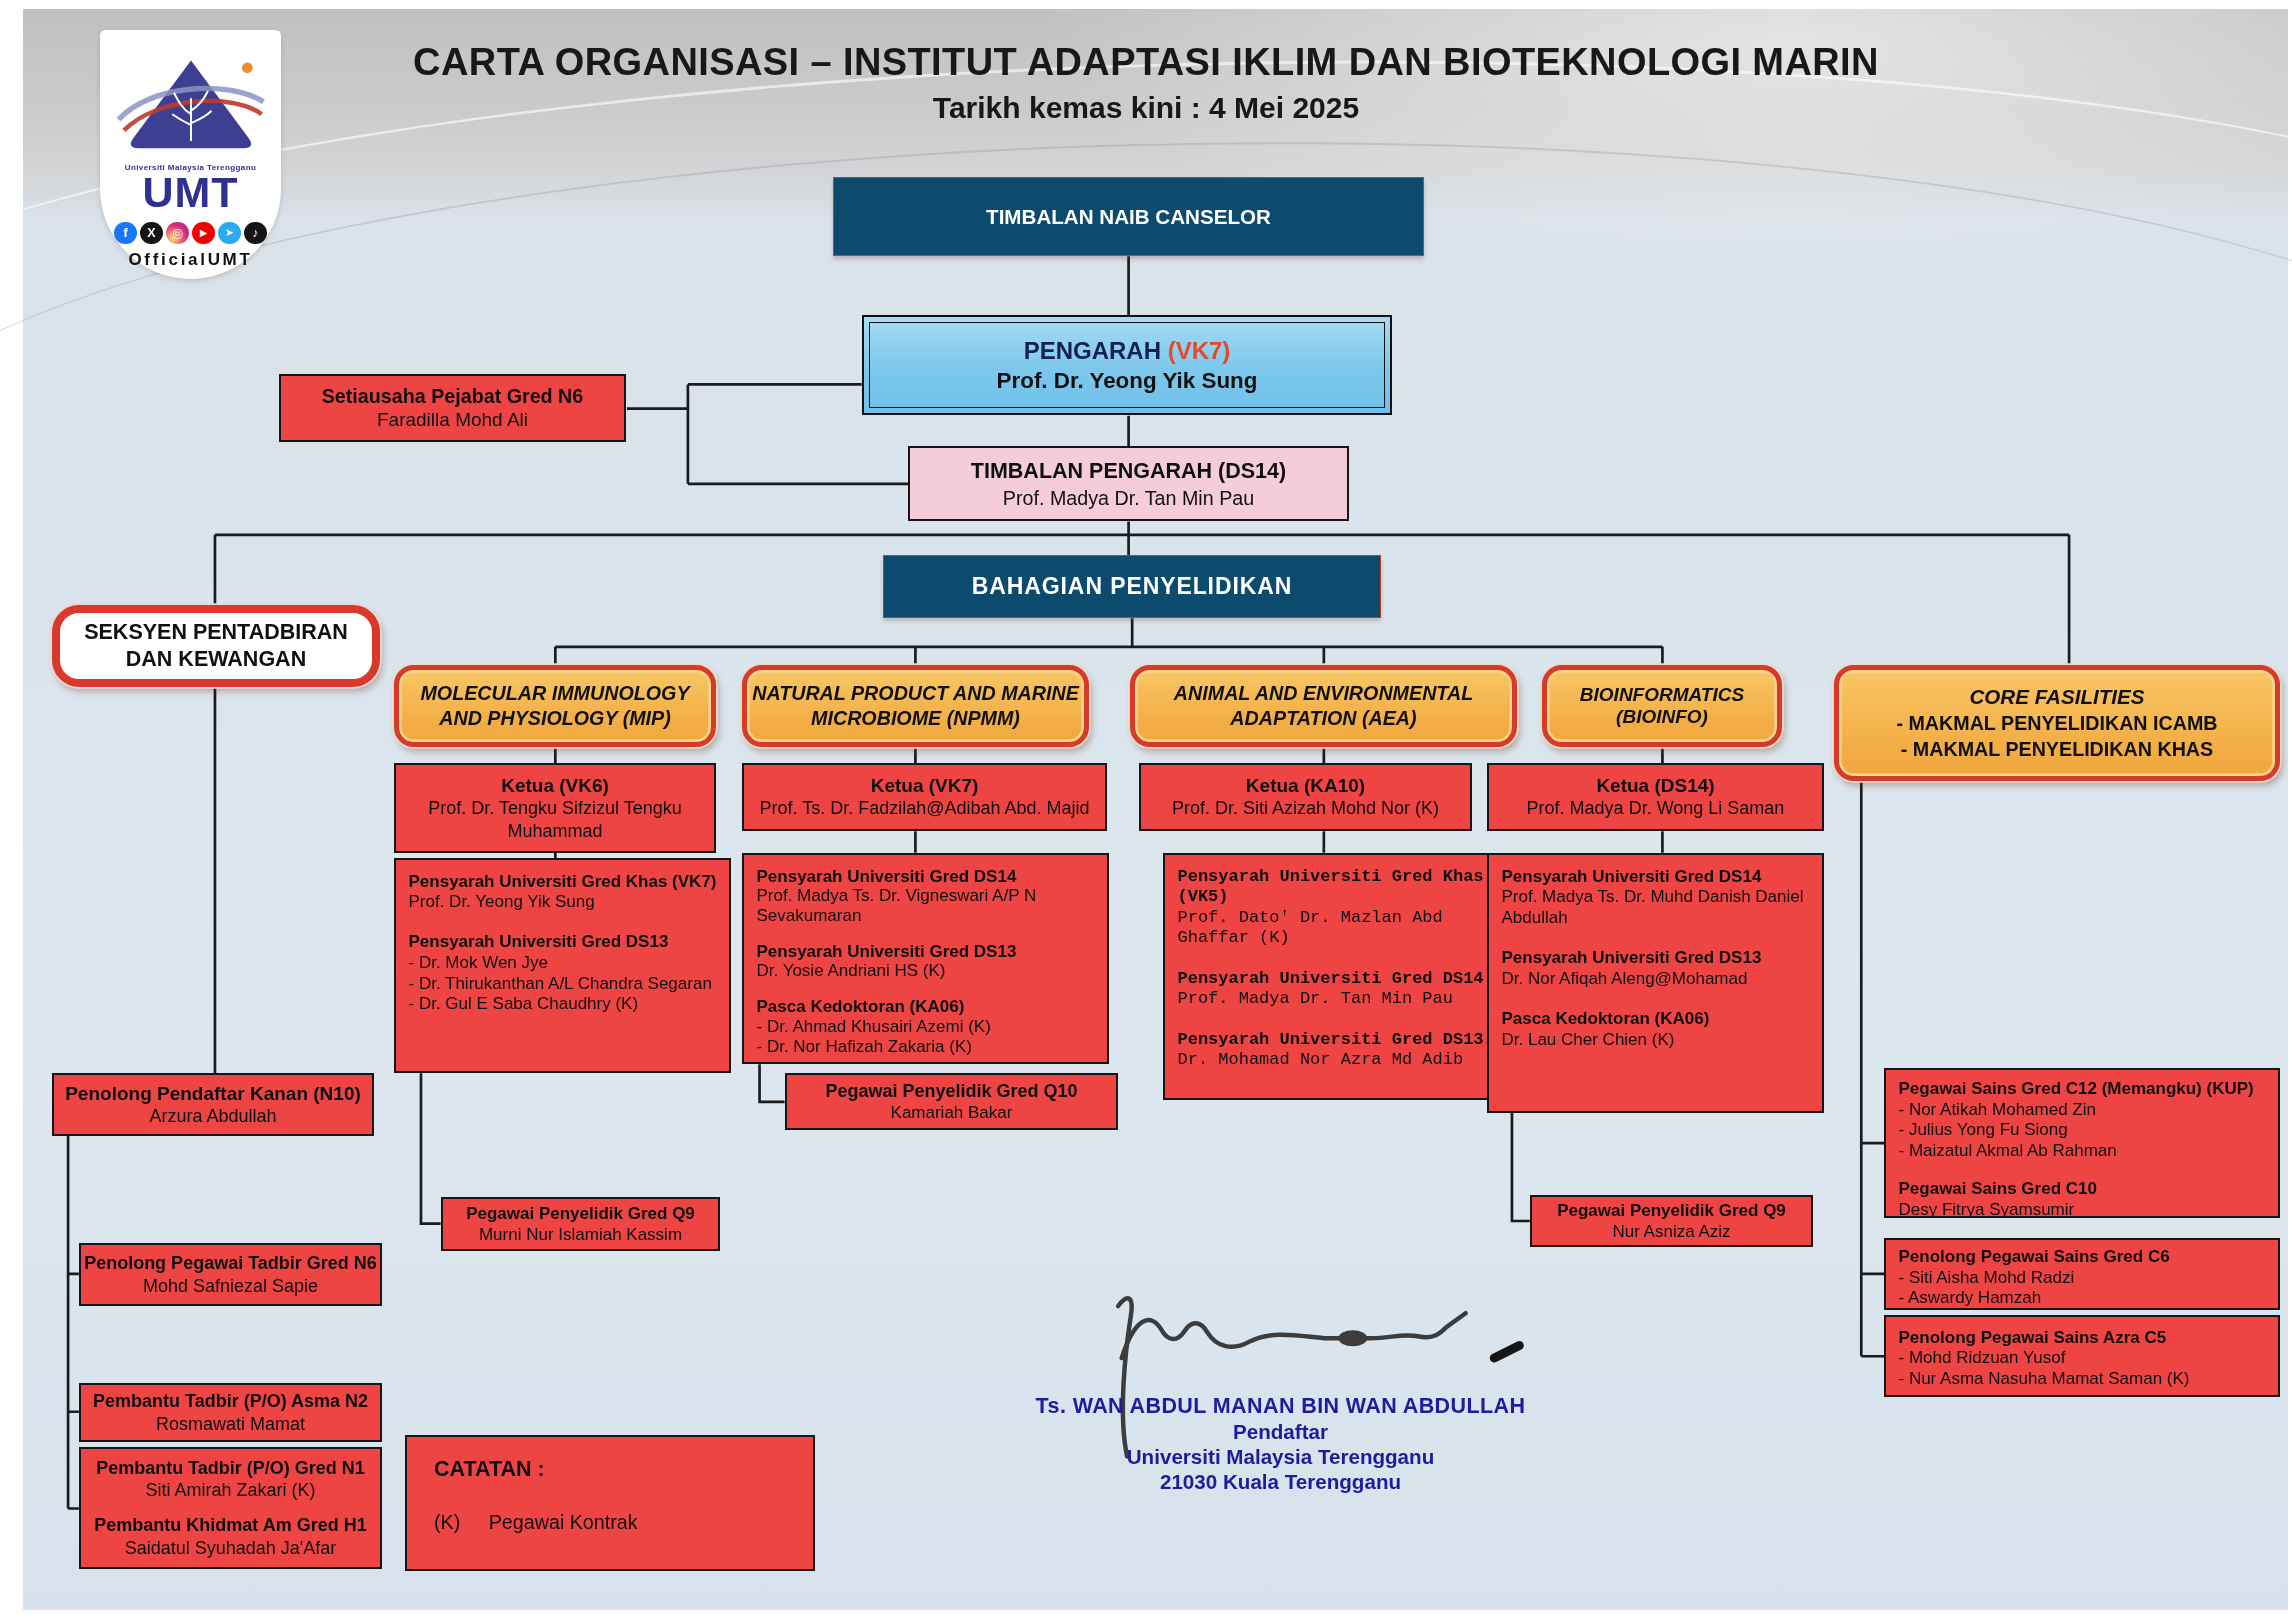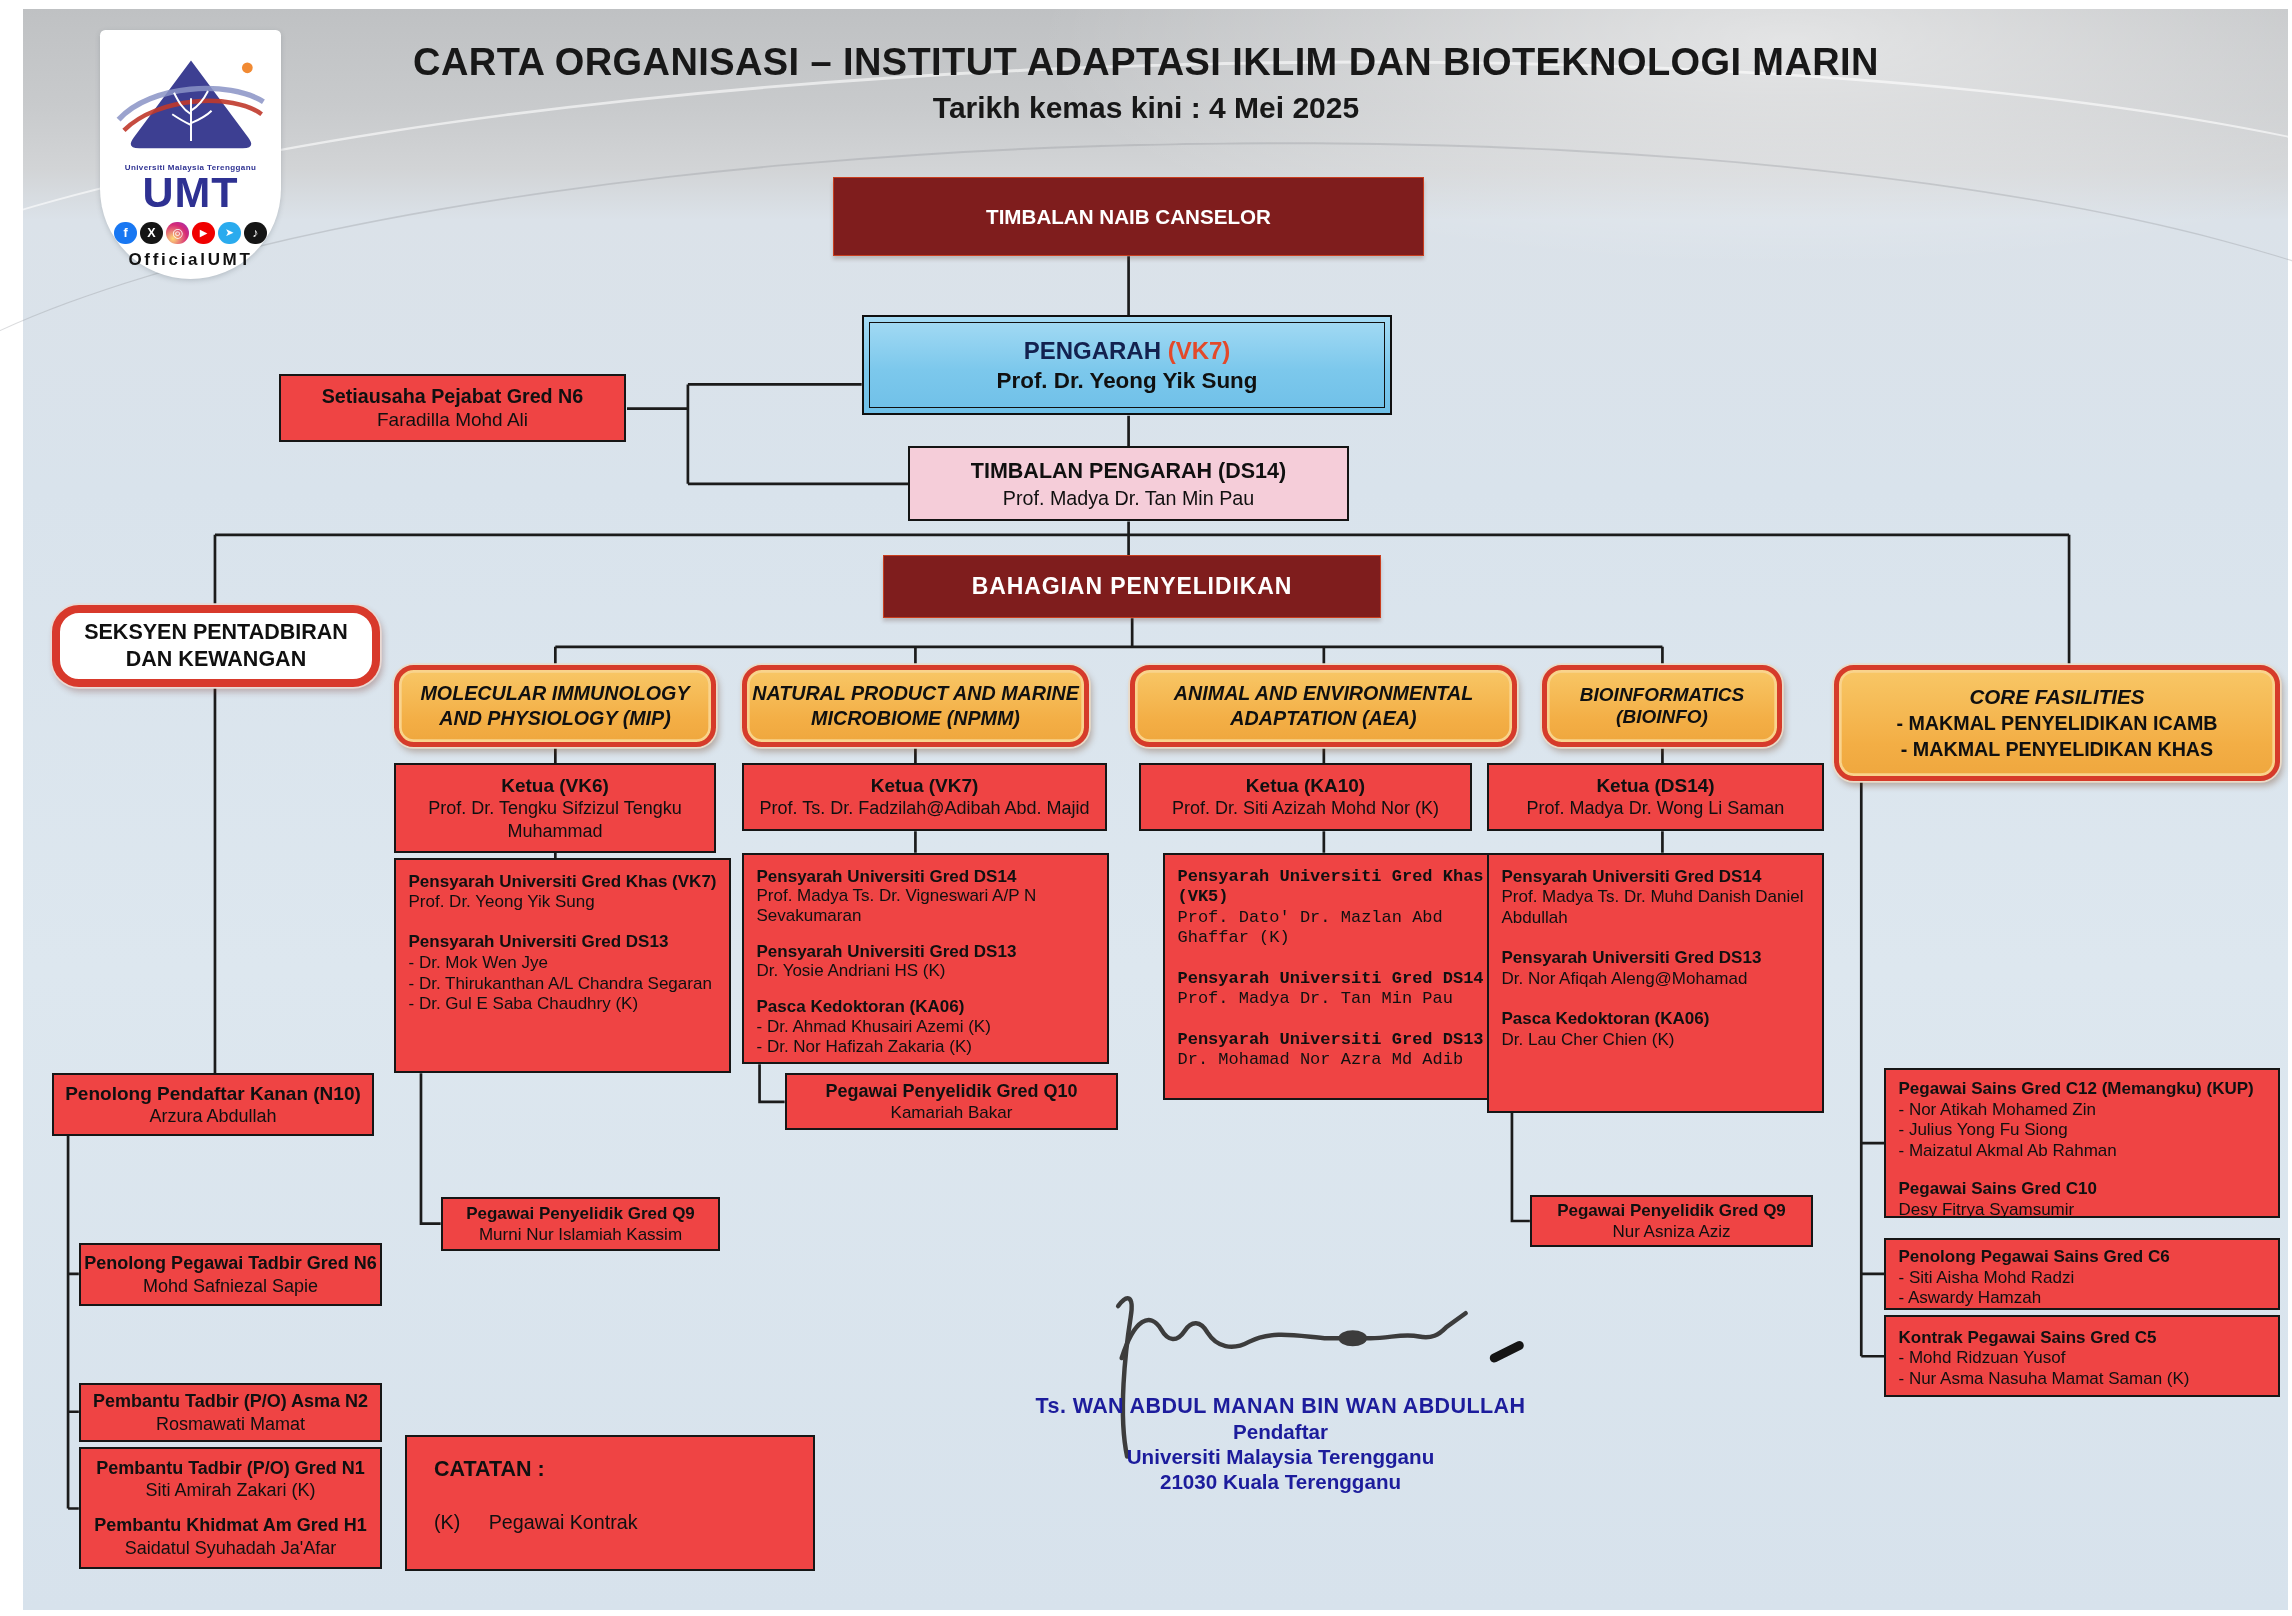--- a/index.html
+++ b/index.html
@@ -12,21 +12,21 @@
       radial-gradient(ellipse 1254px 376px at 78% 2%, rgba(255,255,255,.55), rgba(255,255,255,0) 60%),
       linear-gradient(180deg,#bfc1c3 0%,#c8cacc 6%,#d2d4d6 10%,#dbe2e9 13.2%,#d9e3ec 30%,#dde7ef 60%,#d7e2ec 100%);}
   .curve{position:absolute;border-radius:50%;pointer-events:none;}
   .curve.c1{left:-269px;top:54px;width:2866px;height:555px;border-top:3.6px solid rgba(255,255,255,.6);transform:rotate(-1.5deg);}
   .curve.c2{left:-179px;top:134px;width:2687px;height:627px;border-top:2.7px solid rgba(148,152,158,.35);transform:rotate(-1deg);}
   
   .wbox{background:#ef4444;border:2.7px solid #161616;z-index:2;}
   .cen{display:flex;flex-direction:column;justify-content:center;text-align:center;}
   .bt{font-weight:bold;}
   .t20{font-size:18px;line-height:23px;}
-  .orangebar{background:#7f1d1d;border:1.8px solid #c93e1f;color:#ffffff;z-index:2;
+  .orangebar{background:#0c4a6e;border:1.8px solid #c93e1f;color:#ffffff;z-index:2;
              box-shadow:0 3.6px 3.6px rgba(90,60,50,.25);}
   .divhead{background:linear-gradient(180deg,#f8c766 0%,#f3ae45 70%,#efa73e 100%);
            border:5.4px solid #d63b2a;border-radius:19.7px;z-index:2;
            box-shadow:0 0 0 1.8px #eadbc8, 2.7px 4.5px 6.3px rgba(110,60,30,.35), inset 0 0 0 2.7px #f9d38c;
            font-weight:bold;text-align:center;display:flex;flex-direction:column;justify-content:center;}
   .divhead .il{font-style:italic;}
   .redhead{background:#ffffff;border:8px solid #d8392b;border-radius:27px;z-index:2;
            box-shadow:0 0 0 1.8px #e9d9d4, 2.7px 4.5px 6.3px rgba(110,40,30,.3);
            font-weight:bold;text-align:center;display:flex;flex-direction:column;justify-content:center;}
   .staff{font-size:17px;line-height:20.6px;padding:11.6px 12.5px;}
@@ -314,21 +314,21 @@
     <div class="gh">Pegawai Sains Gred C10</div>
     <div>Desy Fitrya Syamsumir</div>
   </div>
 </div>
 <div class="abs wbox staff" style="left:1884px;top:1238px;width:396px;height:72px;padding:7.2px 12.5px;">
   <div class="gh">Penolong Pegawai Sains Gred C6</div>
   <div>- Siti Aisha Mohd Radzi</div>
   <div>- Aswardy Hamzah</div>
 </div>
 <div class="abs wbox staff" style="left:1884px;top:1315px;width:396px;height:82px;padding:10.7px 12.5px;">
-  <div class="gh">Kontrak Pegawai Sains Gred C5</div>
+  <div class="gh">Penolong Pegawai Sains Azra C5</div>
   <div>- Mohd Ridzuan Yusof</div>
   <div>- Nur Asma Nasuha Mamat Saman (K)</div>
 </div>
 
 <div class="abs wbox" style="left:405px;top:1435px;width:410px;height:136px;padding:19.7px 27px;">
   <div class="bt" style="font-size:21.5px;">CATATAN :</div>
   <div style="font-size:19.7px;margin-top:29px;">
     <span>(K)</span>
     <span style="margin-left:23px;">Pegawai Kontrak</span>
   </div>

